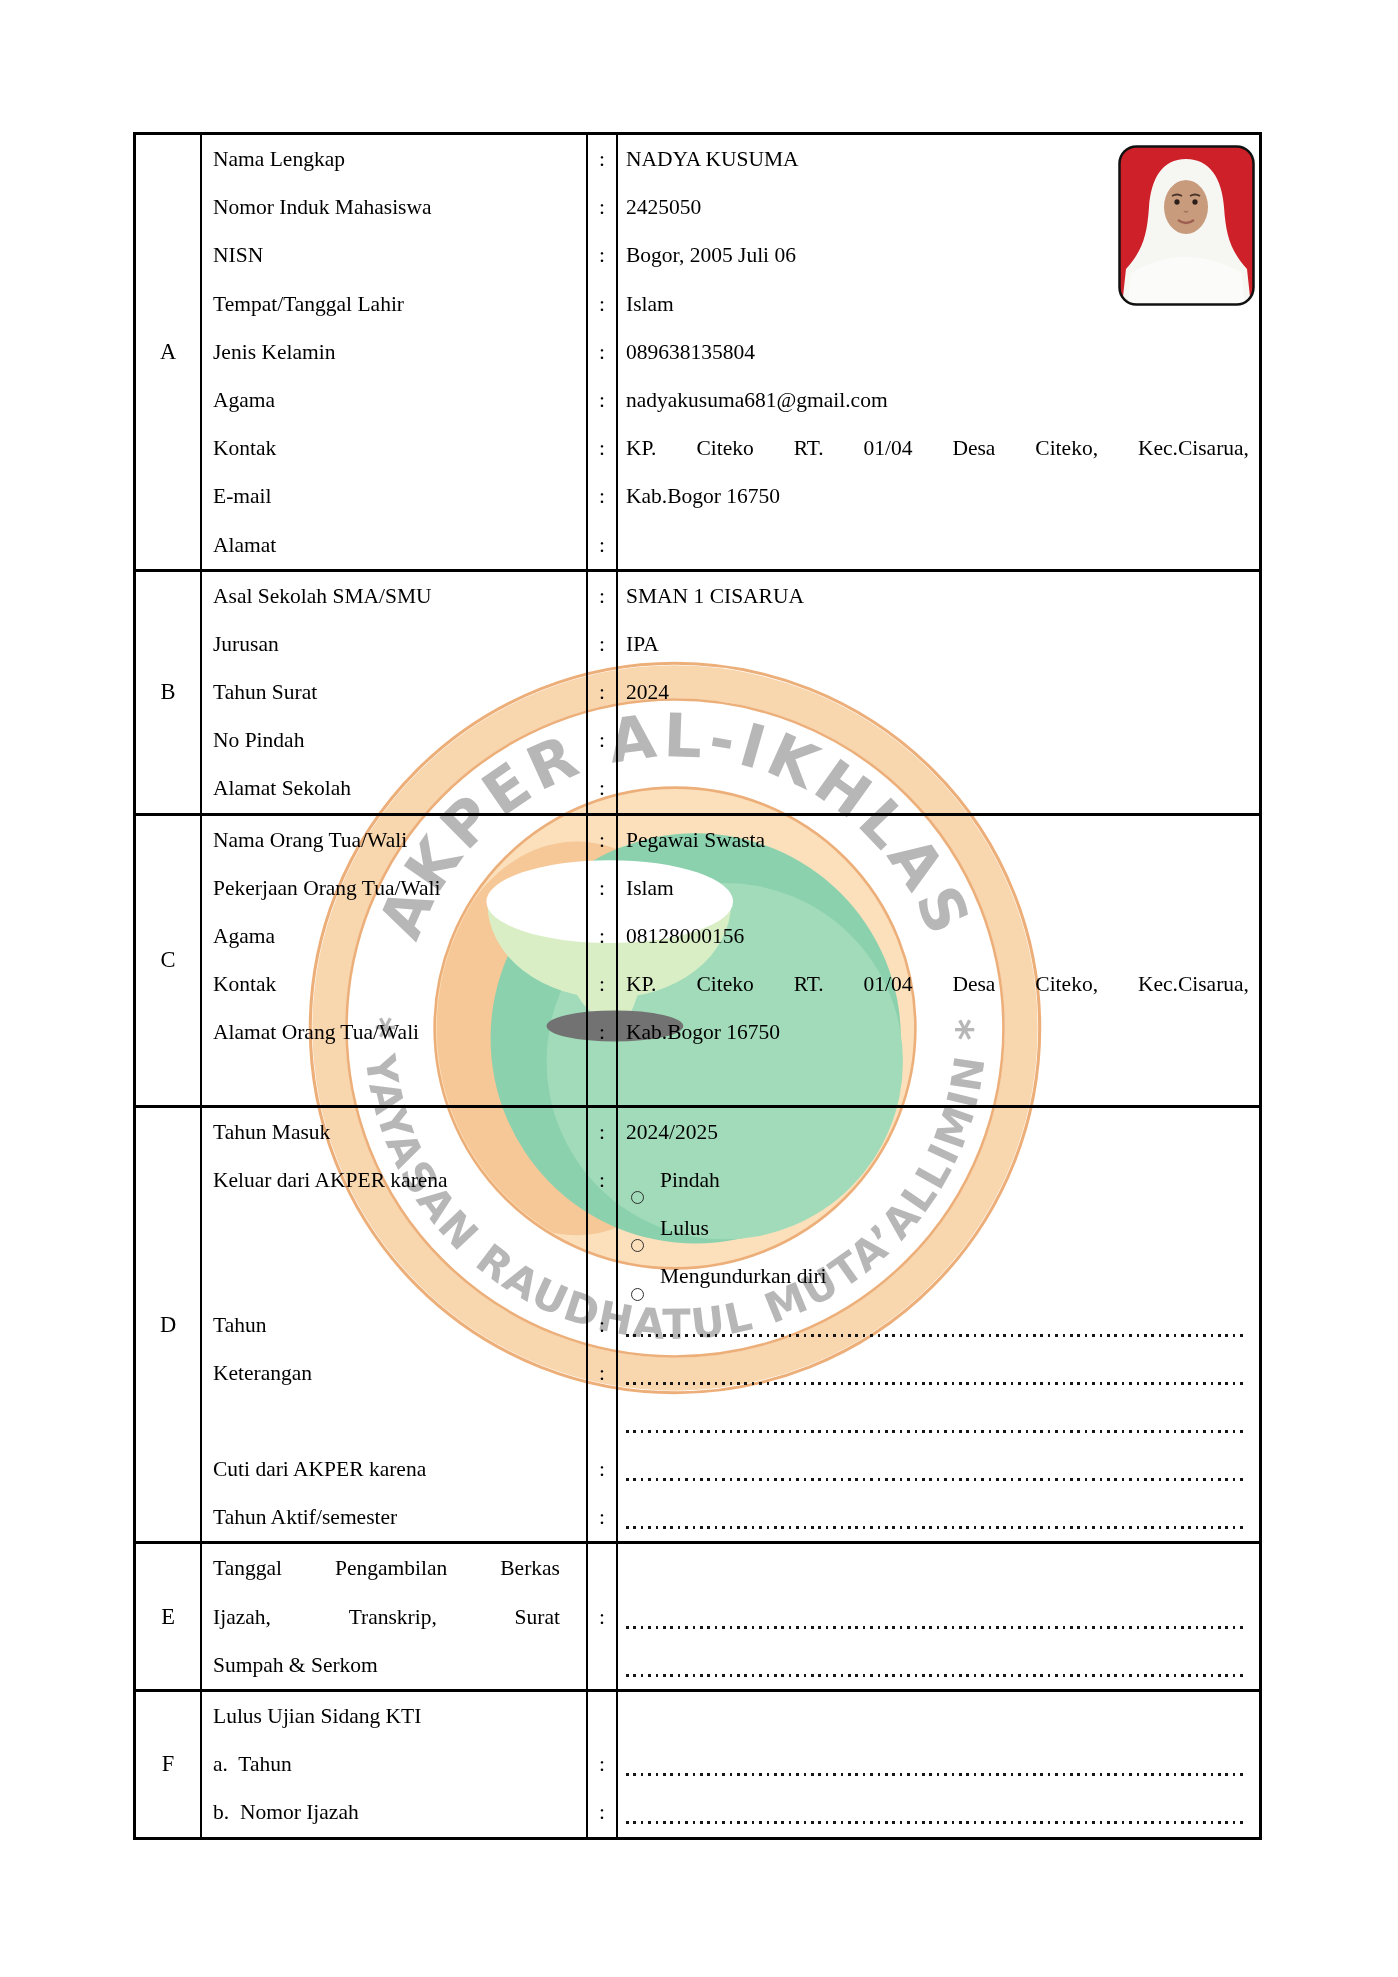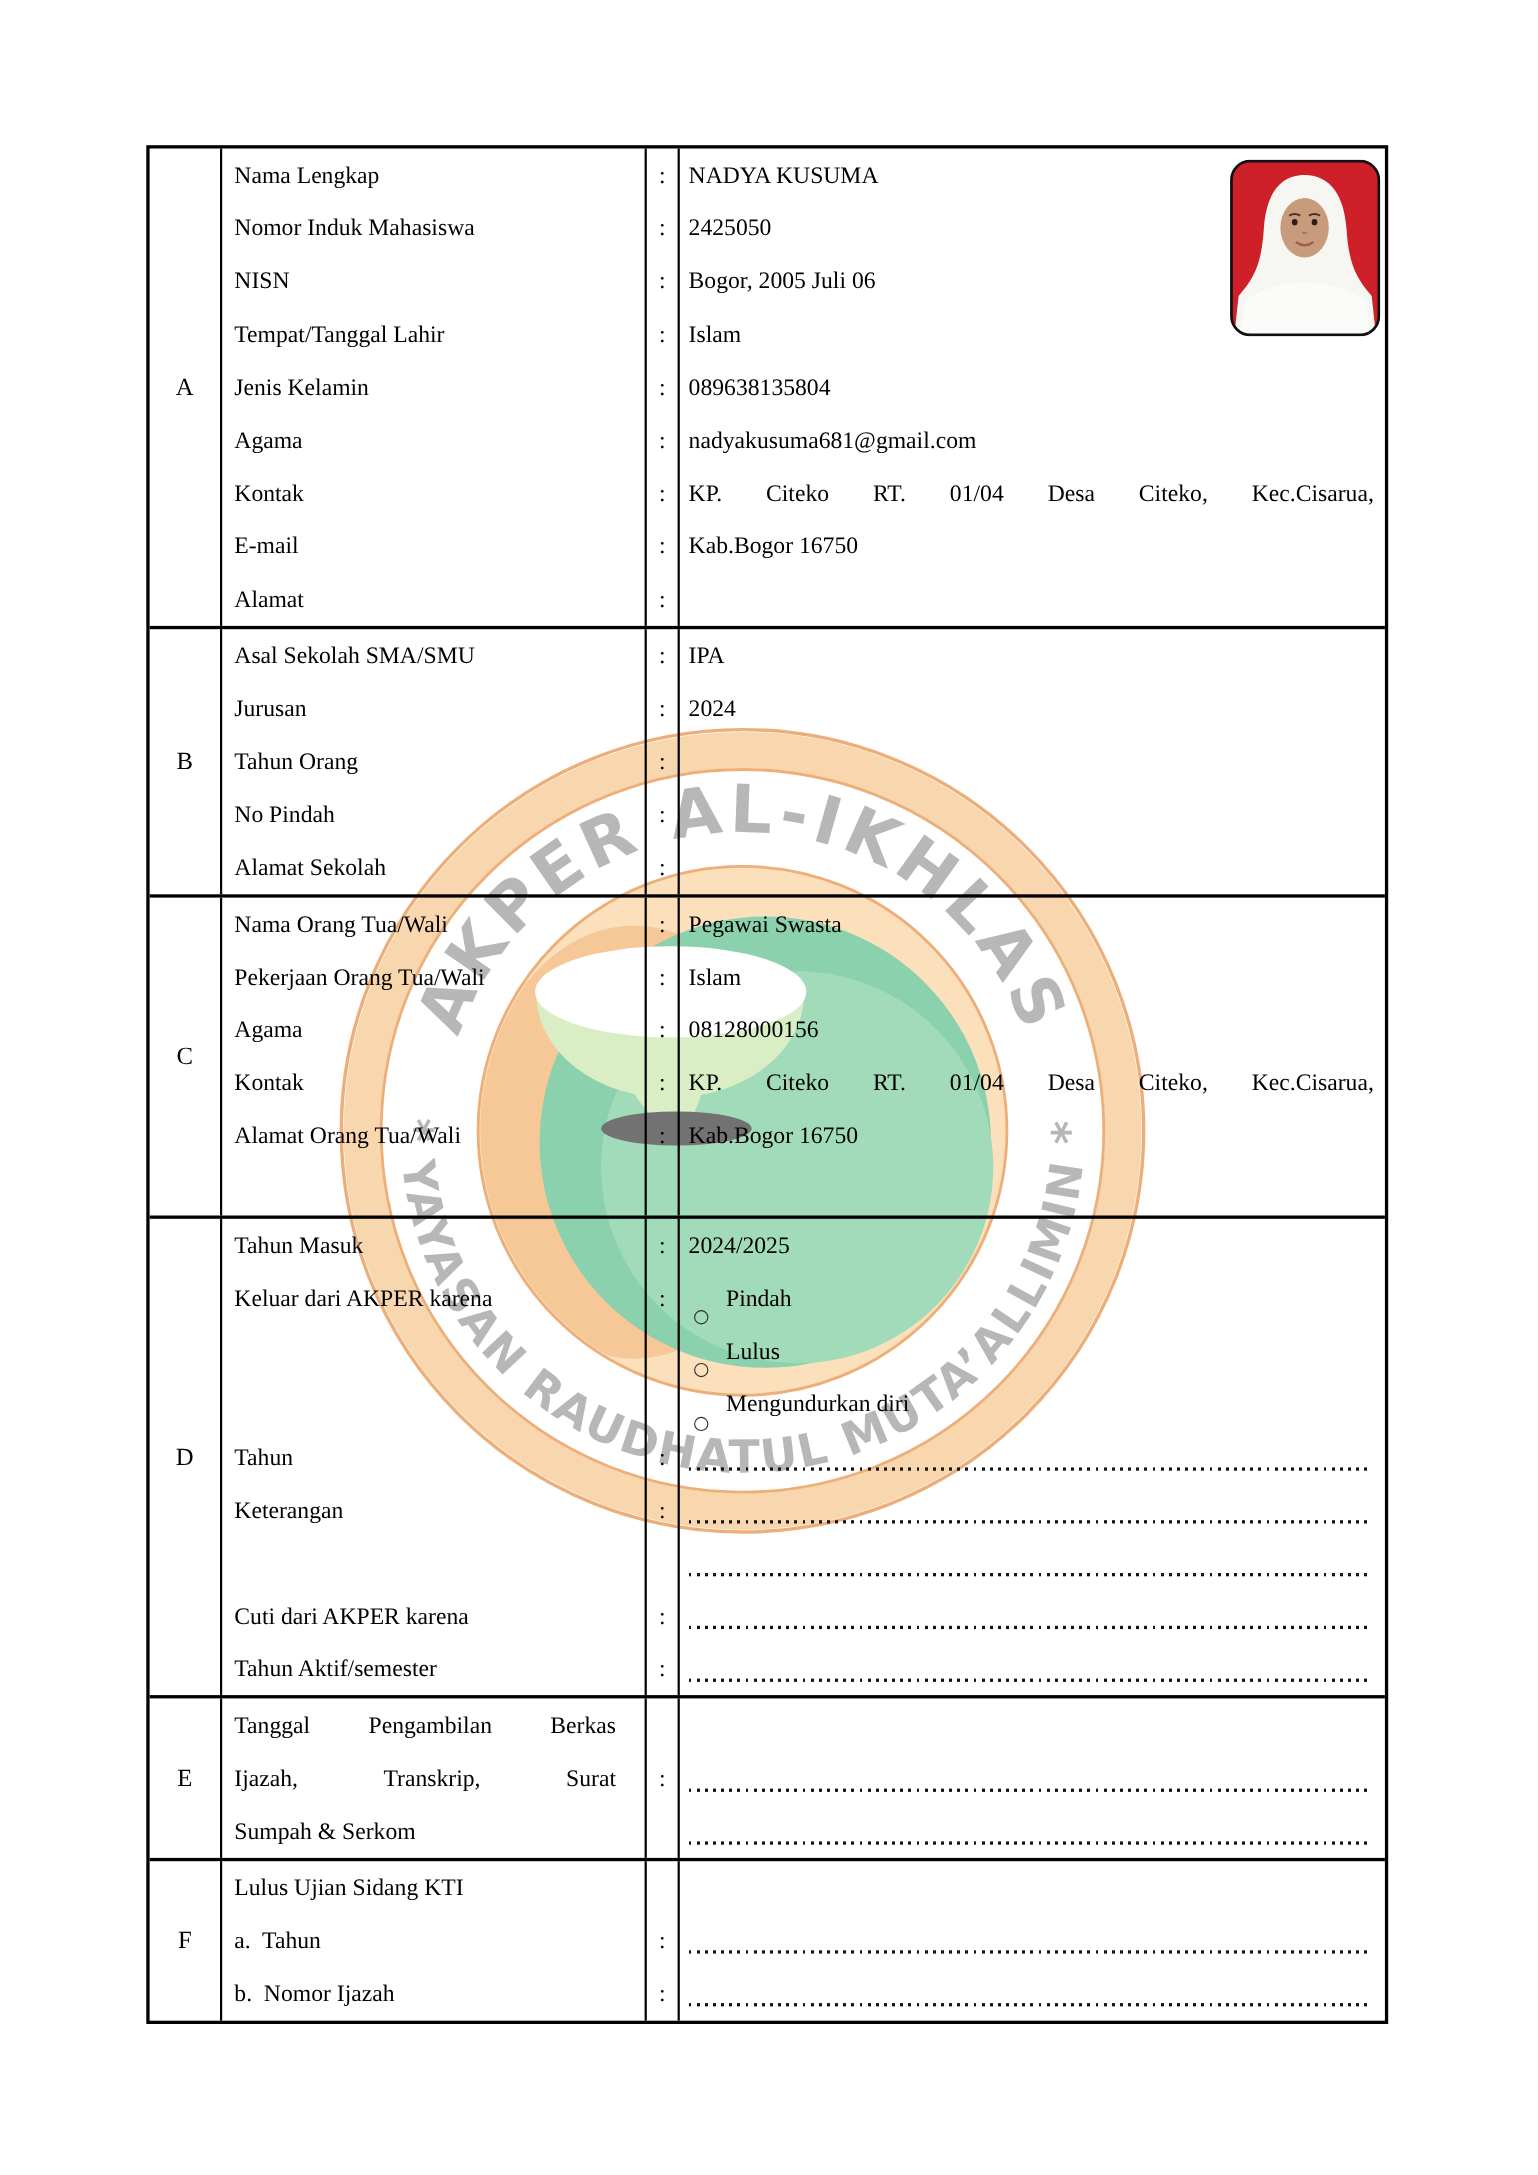--- a/index.html
+++ b/index.html
@@ -127,32 +127,33 @@
           <div class="trow value-row">Kab.Bogor 16750</div>
         </div>
       </div>
       <div class="section">
         <div class="cell letter-cell">
           <div>B</div>
         </div>
         <div class="cell label-col">
           <div class="trow label-row">Asal Sekolah SMA/SMU</div>
           <div class="trow label-row">Jurusan</div>
-          <div class="trow label-row">Tahun Orang</div>
+          <div class="trow label-row">Tahun Surat</div>
           <div class="trow label-row">No Pindah</div>
           <div class="trow label-row">Alamat Sekolah</div>
         </div>
         <div class="cell colon-col">
           <div class="trow colon-row">:</div>
           <div class="trow colon-row">:</div>
           <div class="trow colon-row">:</div>
           <div class="trow colon-row">:</div>
           <div class="trow colon-row">:</div>
         </div>
         <div class="cell value-col">
+          <div class="trow value-row">SMAN 1 CISARUA</div>
           <div class="trow value-row">IPA</div>
           <div class="trow value-row">2024</div>
           <div class="trow value-row"></div>
           <div class="trow value-row"></div>
         </div>
       </div>
       <div class="section">
         <div class="cell letter-cell">
           <div>C</div>
         </div>

